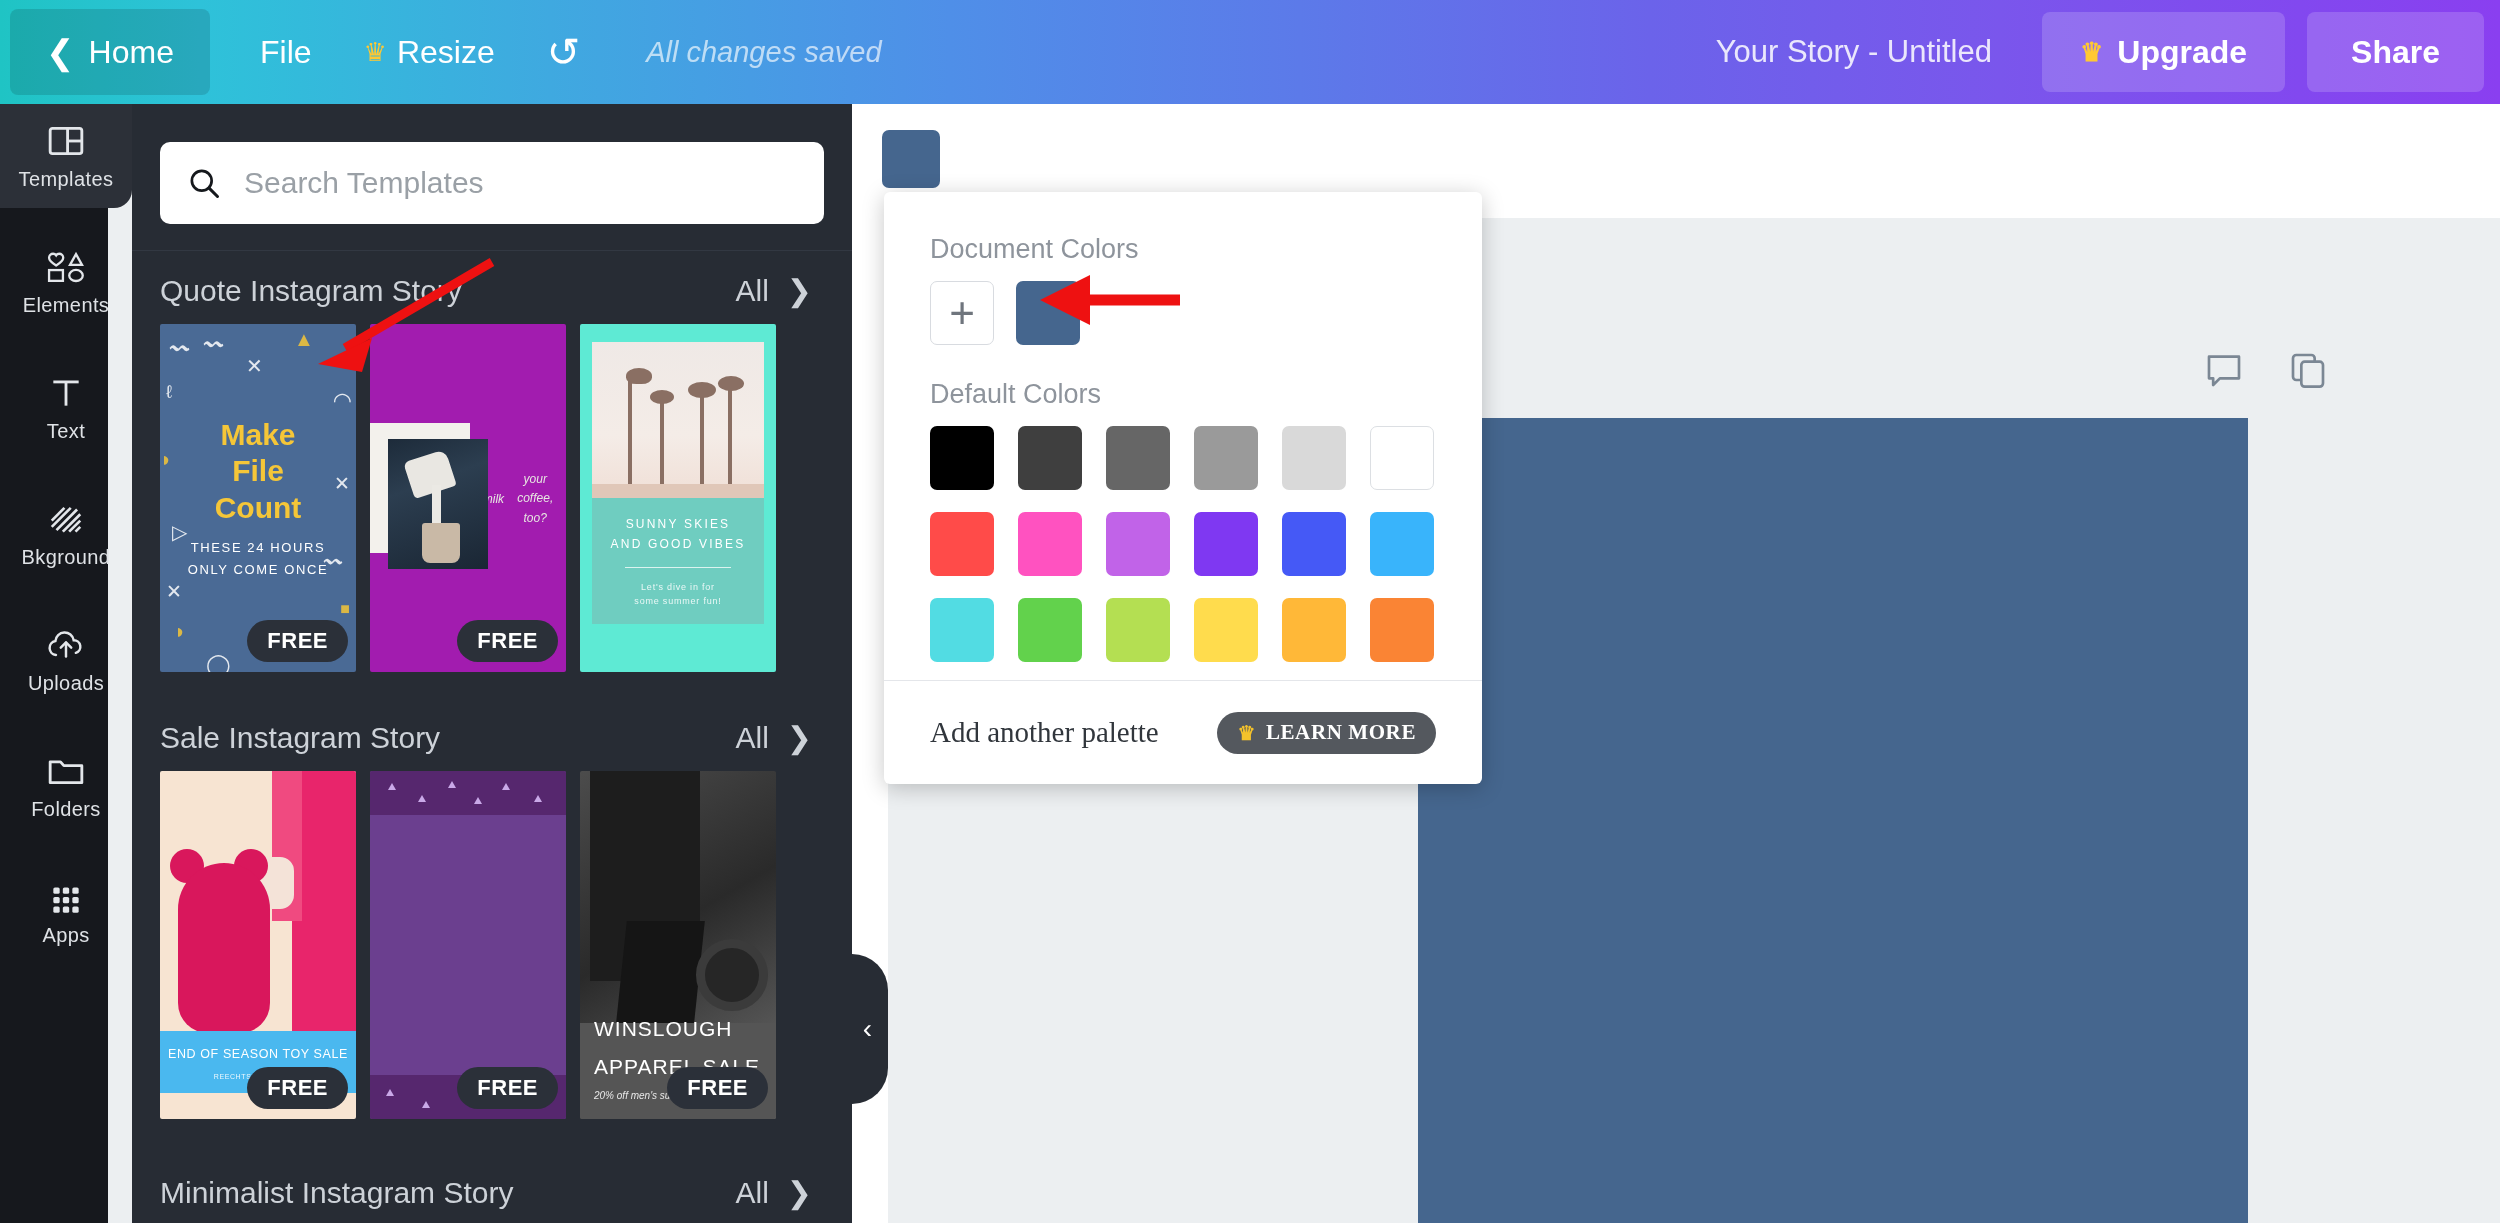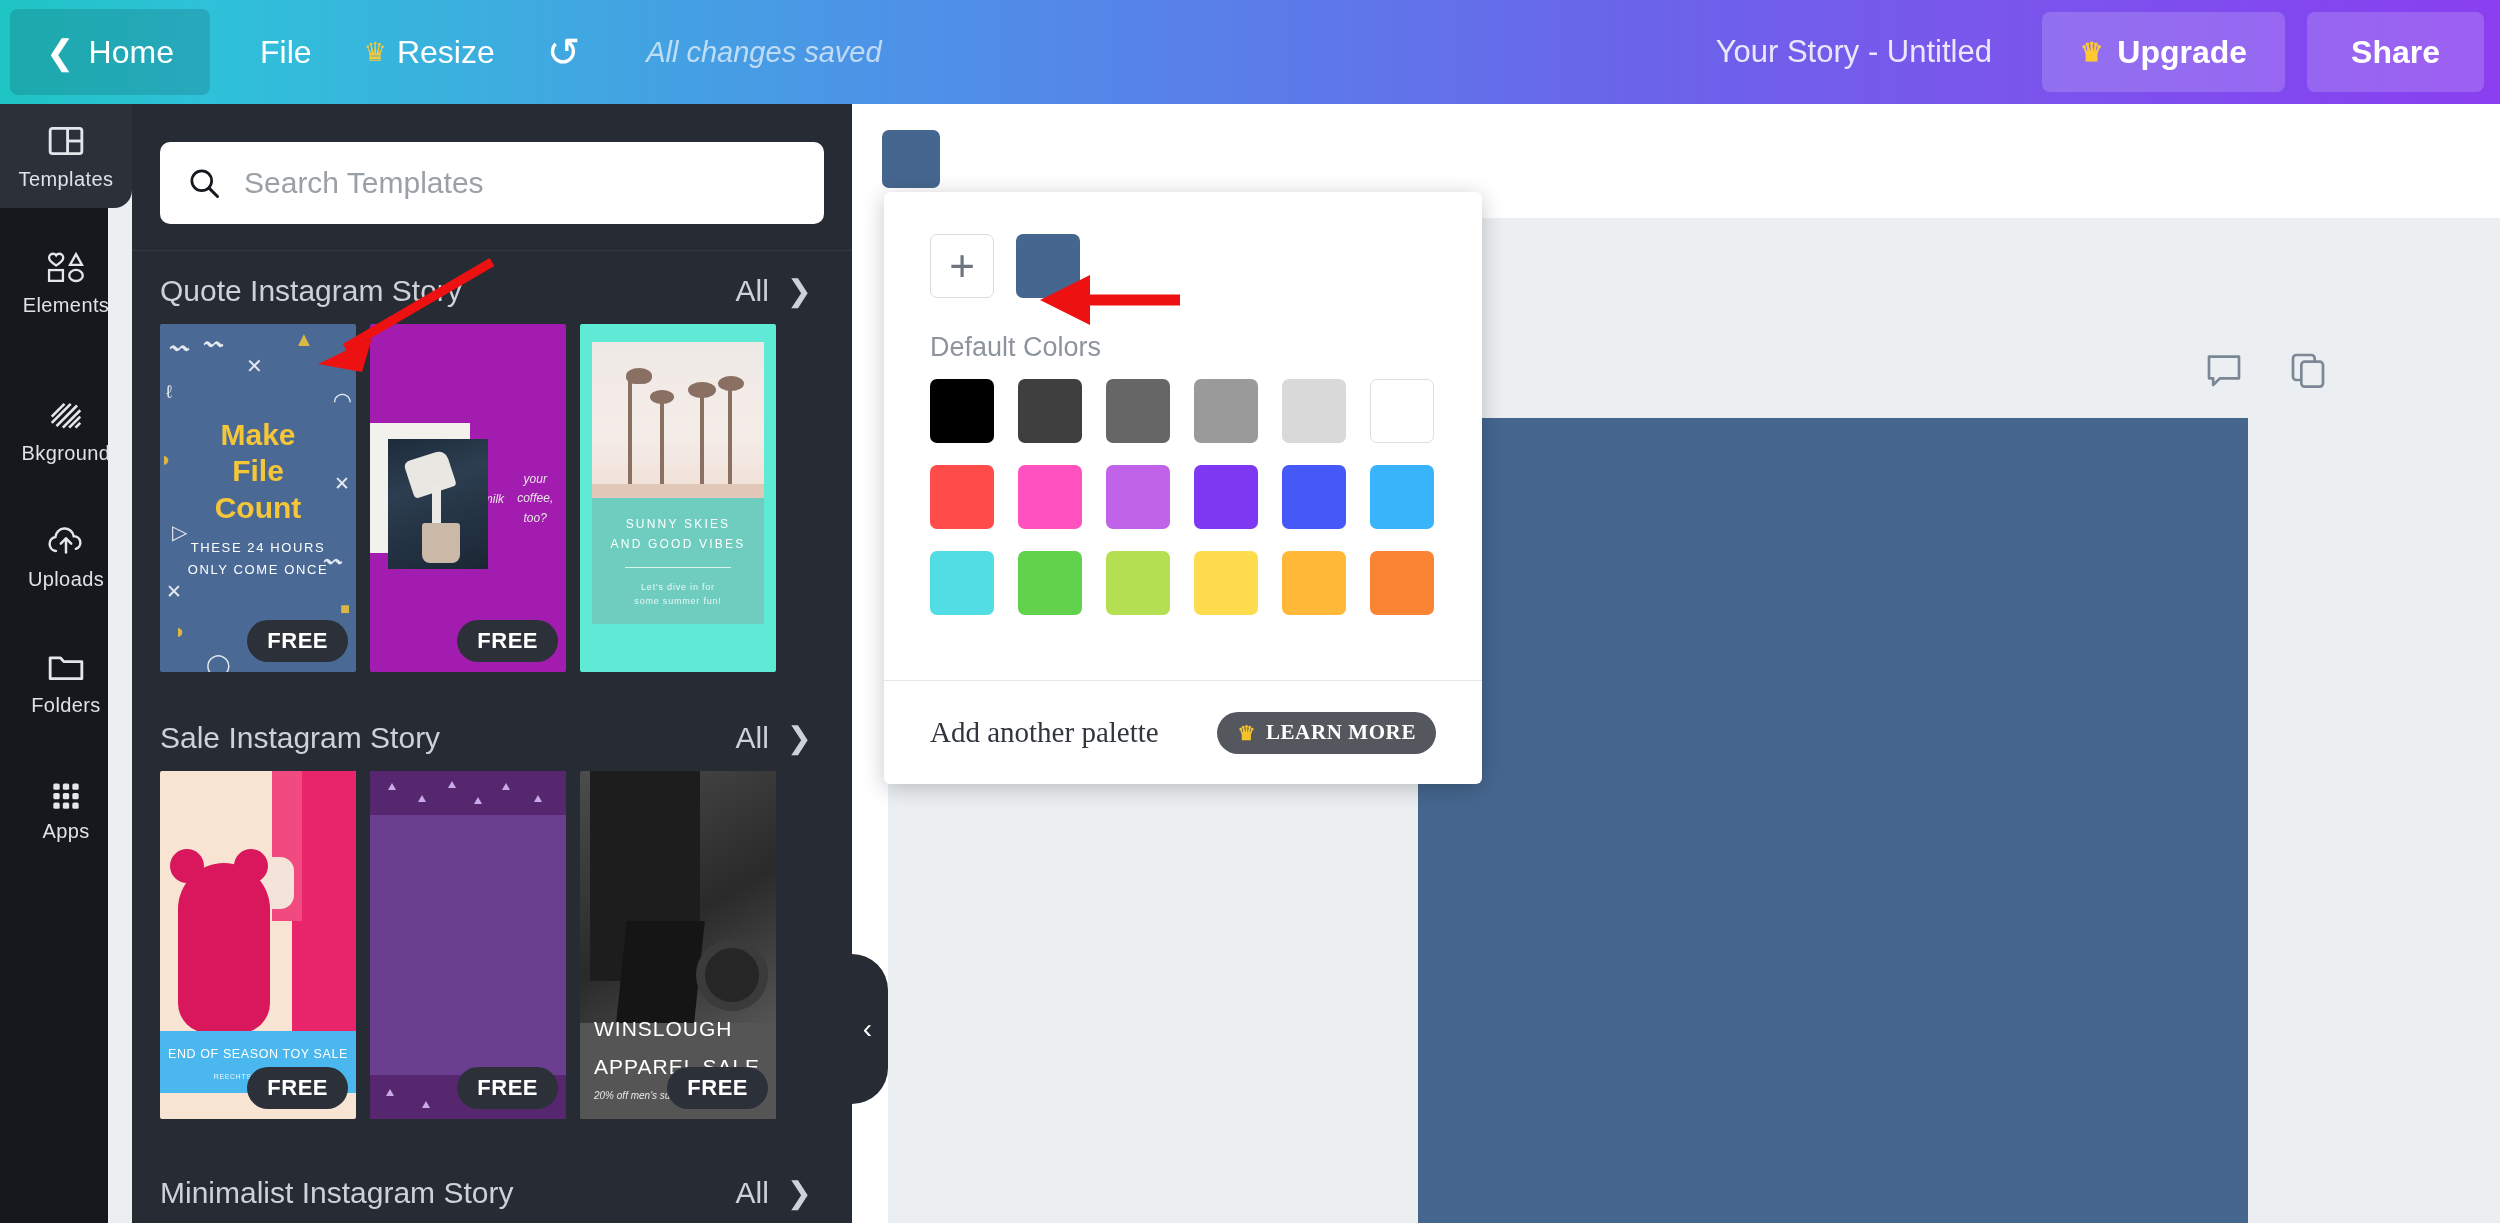--- a/index.html
+++ b/index.html
@@ -348,20 +348,27 @@
       <path d="M2 6c0-1.6 1.3-2.6 2.6-2.6 .9 0 1.6.4 2 1 .4-.6 1.1-1 2-1C9.9 3.4 11.2 4.4 11.2 6c0 2.1-3.3 4.2-4.6 5C5.3 10.2 2 8.1 2 6z" fill="none" stroke="#e3e6ea" stroke-width="1.5"></path>
       <path d="M19.5 3.6 L23.4 10.6 L15.6 10.6 Z" fill="none" stroke="#e3e6ea" stroke-width="1.5"></path>
       <rect x="2" y="14" width="9" height="7" fill="none" stroke="#e3e6ea" stroke-width="1.5"></rect>
       <ellipse cx="19.5" cy="17.5" rx="4.4" ry="3.6" fill="none" stroke="#e3e6ea" stroke-width="1.5"></ellipse>
     </svg>
     <span class="rail-label">Elements</span>
   </div>
 
   <div class="rail-gap"></div>
 
+  <div class="rail-item">
+    <svg class="rail-icon" viewBox="0 0 24 24">
+      <line x1="4" y1="5" x2="20" y2="5" stroke="#e3e6ea" stroke-width="1.8"></line>
+      <line x1="12" y1="5" x2="12" y2="20" stroke="#e3e6ea" stroke-width="1.8"></line>
+    </svg>
+    <span class="rail-label">Text</span>
+  </div>
 
   <div class="rail-gap"></div>
 
   <div class="rail-item">
     <svg class="rail-icon" viewBox="0 0 24 24">
       <g stroke="#e3e6ea" stroke-width="1.7">
         <line x1="3" y1="13" x2="11" y2="5"></line>
         <line x1="3" y1="17" x2="15" y2="5"></line>
         <line x1="6" y1="19" x2="19" y2="6"></line>
         <line x1="10" y1="20" x2="21" y2="9"></line>
@@ -586,20 +593,21 @@
 
   <div class="artboard" style="background: rgb(69, 102, 142);"></div>
 
   <div class="collapse-handle">
     <span>‹</span>
   </div>
 </div>
 
 <div class="popover">
   <div class="pop-body">
+    <div class="pop-label">Document Colors</div>
     <div class="doc-colors">
       <div class="sw sw-add">
         <span>+</span>
       </div>
       <div class="sw" id="doc-sw-0" style="background: rgb(69, 102, 142);"></div>
     </div>
 
     <div class="pop-label">Default Colors</div>
     <div class="grid" id="default-grid">
         <div class="sw" style="background: rgb(0, 0, 0);"></div>

